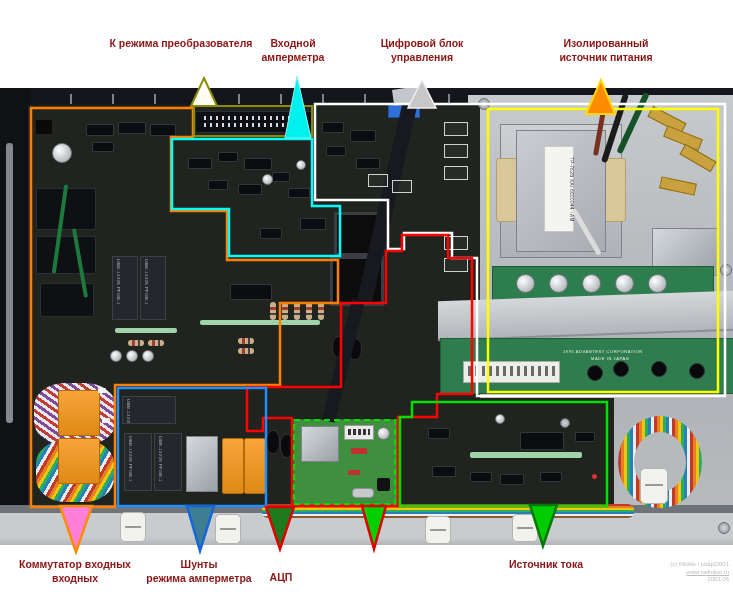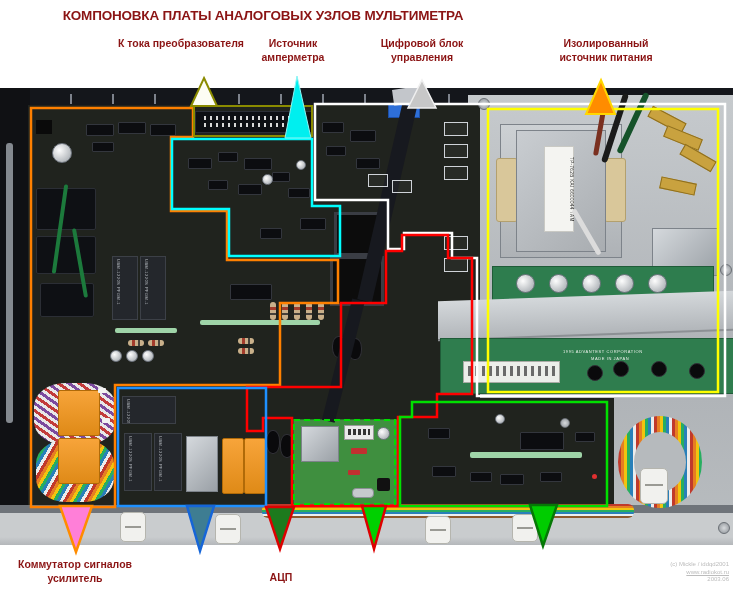--- a/index.html
+++ b/index.html
@@ -35,27 +35,26 @@
   svg.overlay{position:absolute;left:0;top:0;z-index:6;pointer-events:none;}
   .vtxt{position:absolute;background:#f4f4f1;color:#2c2c2c;font-size:4.5px;line-height:1.1;
         writing-mode:vertical-rl;text-align:center;border:1px solid #c9c9c4;letter-spacing:0.4px;}
   .boardtxt{position:absolute;color:#e8efe8;font-size:4px;letter-spacing:0.6px;white-space:nowrap;}
 </style>
 </head>
 <body>
 
 <div class="page">
 
-  <div class="title">КОМПОНОВКА ПЛАТЫ АНАЛОГОВЫХ УЗЛОВ МУЛЬТИМЕТРА</div>
 
   <div class="lbl" style="top:37px;left:81px;width:200px;">
-    <div>К тока преобразователя</div>
+    <div>К режима преобразователя</div>
   </div>
   <div class="lbl" style="top:37px;left:243px;width:100px;">
-    <div>Источник</div>
+    <div>Входной</div>
     <div>амперметра</div>
   </div>
   <div class="lbl" style="top:37px;left:526px;width:160px;">
     <div>Изолированный</div>
     <div>источник питания</div>
   </div>
   <div class="lbl" style="top:37px;left:352px;width:140px;">
     <div>Цифровой блок</div>
     <div>управления</div>
   </div>
@@ -254,27 +253,32 @@
     <polygon points="601,80 615,114 586,114" fill="#ff8c00" stroke="#ffd700" stroke-width="2"></polygon>
 
     <polygon points="76,552 60,506 92,506" fill="#ff7fd8" stroke="#ff8c00" stroke-width="2.5"></polygon>
     <polygon points="200,551 187,506 214,506" fill="#3e7d92" stroke="#1565d8" stroke-width="2.5"></polygon>
     <polygon points="280,549 266,507 294,507" fill="#1d7a1d" stroke="#dd0000" stroke-width="2.5"></polygon>
     <polygon points="374,549 362,506 386,506" fill="#00d000" stroke="#dd0000" stroke-width="2.5"></polygon>
     <polygon points="543,546 530,505 557,505" fill="#00cc00" stroke="#067806" stroke-width="2.5"></polygon>
   </svg>
 
   <div class="lbl" style="top:558px;left:0px;width:150px;">
-    <div>Коммутатор сигналов</div>
-    <div>усилитель</div>
+    <div>Коммутатор входных</div>
+    <div>входных</div>
+  </div>
+  <div class="lbl" style="top:558px;left:124px;width:150px;">
+    <div>Шунты</div>
+    <div>режима амперметра</div>
   </div>
   <div class="lbl" style="top:571px;left:251px;width:60px;">
     <div>АЦП</div>
   </div>
   <div class="lbl" style="top:558px;left:471px;width:150px;">
+    <div>Источник тока</div>
   </div>
 
   <div class="credit">
     <div>(c) Mickle / iddqd2001</div>
     <div class="u">www.radiokot.ru</div>
     <div>2003.06</div>
   </div>
 
 </div>
 

